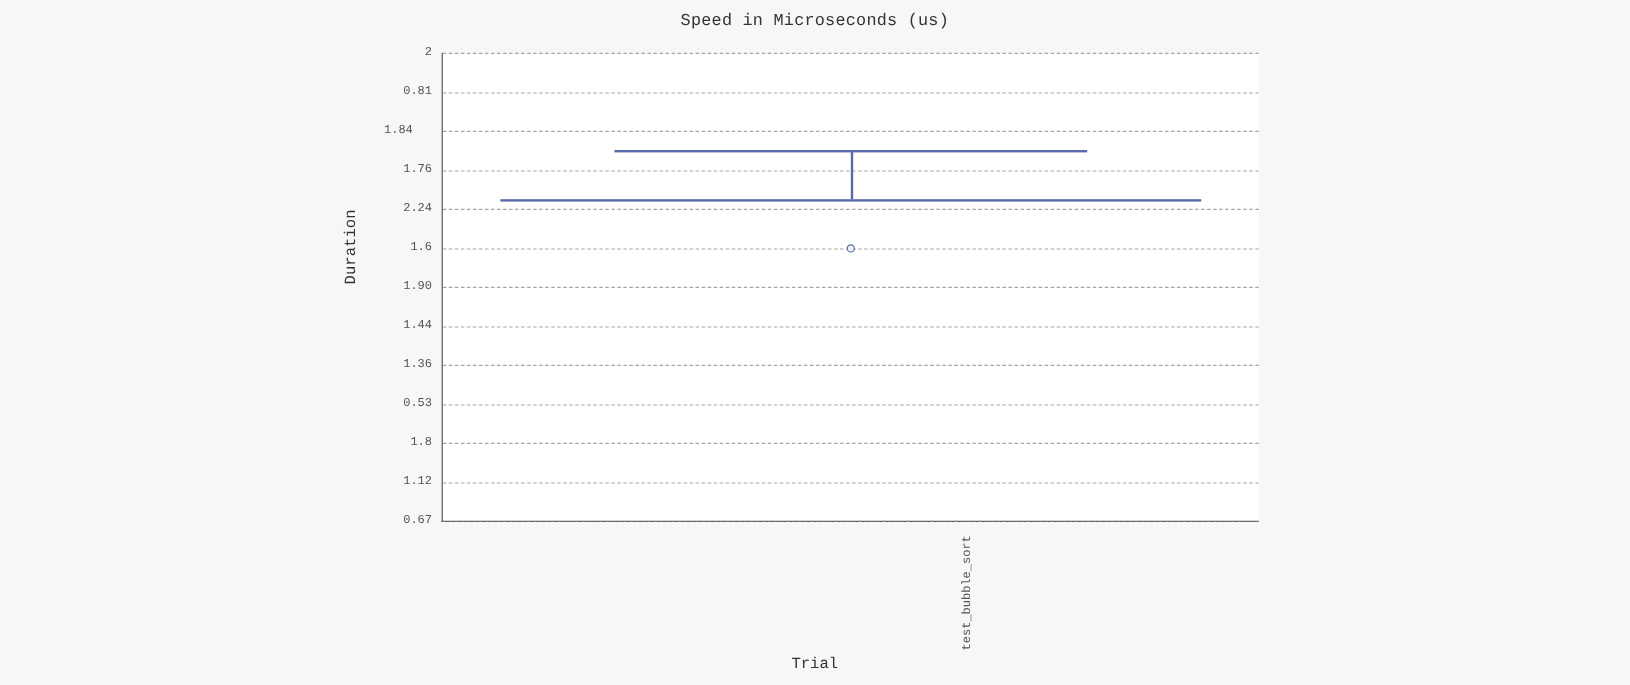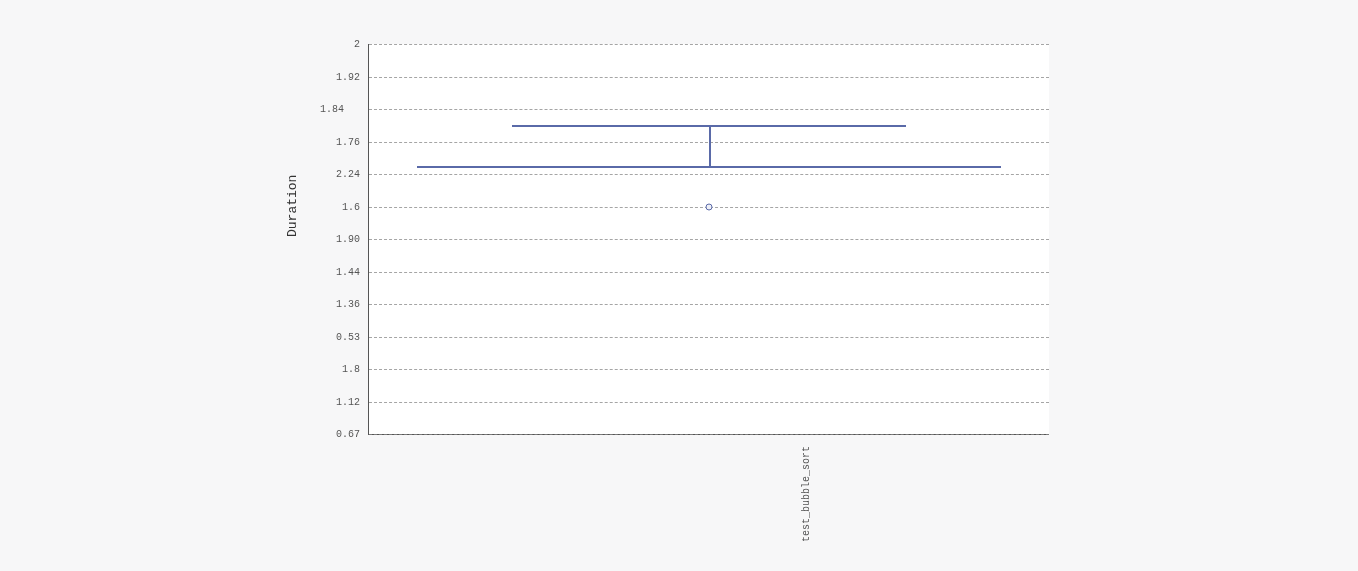--- a/index.html
+++ b/index.html
@@ -97,21 +97,23 @@
     transform-origin: right top;
     text-align: right;
     white-space: nowrap;
   }
 </style>
 </head>
 <body>
 
 <div class="stage">
 
+  <div class="title">Speed in Microseconds (us)</div>
   <div class="ylabel">Duration</div>
+  <div class="xlabel">Trial</div>
 
   <div class="plot" id="plot">
       <div class="gridline" style="top: 0px;"></div>
       <div class="gridline" style="top: 32.5px;"></div>
       <div class="gridline" style="top: 65px;"></div>
       <div class="gridline" style="top: 97.5px;"></div>
       <div class="gridline" style="top: 130px;"></div>
       <div class="gridline" style="top: 162.5px;"></div>
       <div class="gridline" style="top: 195px;"></div>
       <div class="gridline" style="top: 227.5px;"></div>
@@ -121,21 +123,21 @@
       <div class="gridline" style="top: 357.5px;"></div>
       <div class="gridline" style="top: 390px;"></div>
       <div class="whisker-h" style="top: 81.25px; left: 142.8px; width: 394.4px;"></div>
       <div class="whisker-h" style="top: 121.875px; left: 47.6px; width: 584.8px;"></div>
       <div class="whisker-v" style="left: 340px; top: 81.25px; height: 40.625px;"></div>
       <div class="outlier" style="left: 340px; top: 162.5px;"></div>
     </div>
 
   <div id="yticks">
       <div class="ytick" style="left: 320px; top: 44px; right: auto;">2</div>
-      <div class="ytick" style="left: 320px; top: 76.5px; right: auto;">1.92</div>
+      <div class="ytick" style="left: 320px; top: 76.5px; right: auto;">0.81</div>
       <div class="ytick" style="left: 304px; top: 109px; right: auto;">1.84</div>
       <div class="ytick" style="left: 320px; top: 141.5px; right: auto;">1.76</div>
       <div class="ytick" style="left: 320px; top: 174px; right: auto;">2.24</div>
       <div class="ytick" style="left: 320px; top: 206.5px; right: auto;">1.6</div>
       <div class="ytick" style="left: 320px; top: 239px; right: auto;">1.90</div>
       <div class="ytick" style="left: 320px; top: 271.5px; right: auto;">1.44</div>
       <div class="ytick" style="left: 320px; top: 304px; right: auto;">1.36</div>
       <div class="ytick" style="left: 320px; top: 336.5px; right: auto;">0.53</div>
       <div class="ytick" style="left: 320px; top: 369px; right: auto;">1.8</div>
       <div class="ytick" style="left: 320px; top: 401.5px; right: auto;">1.12</div>

